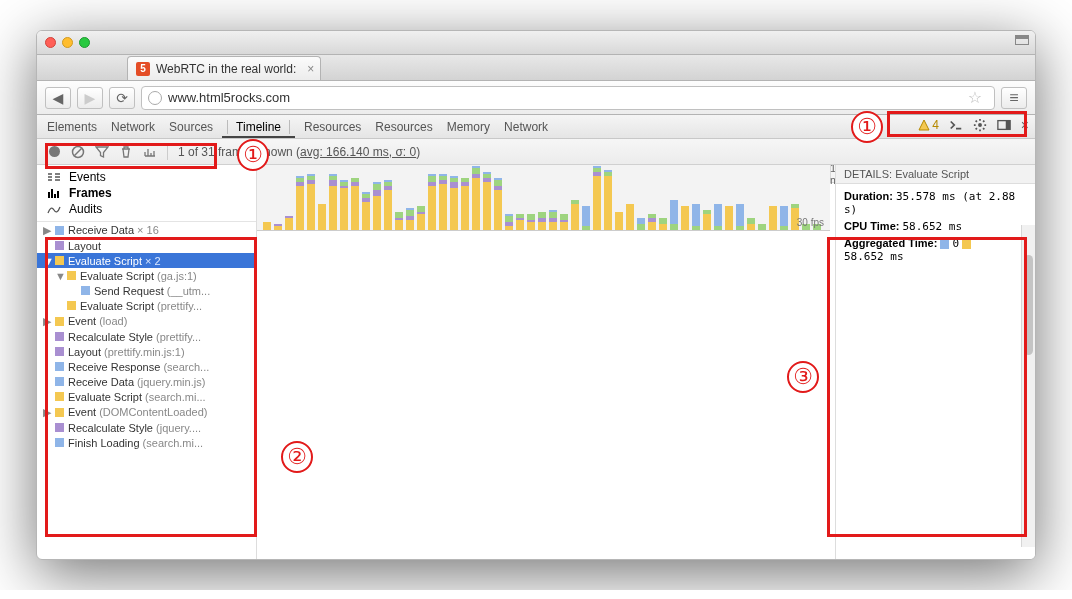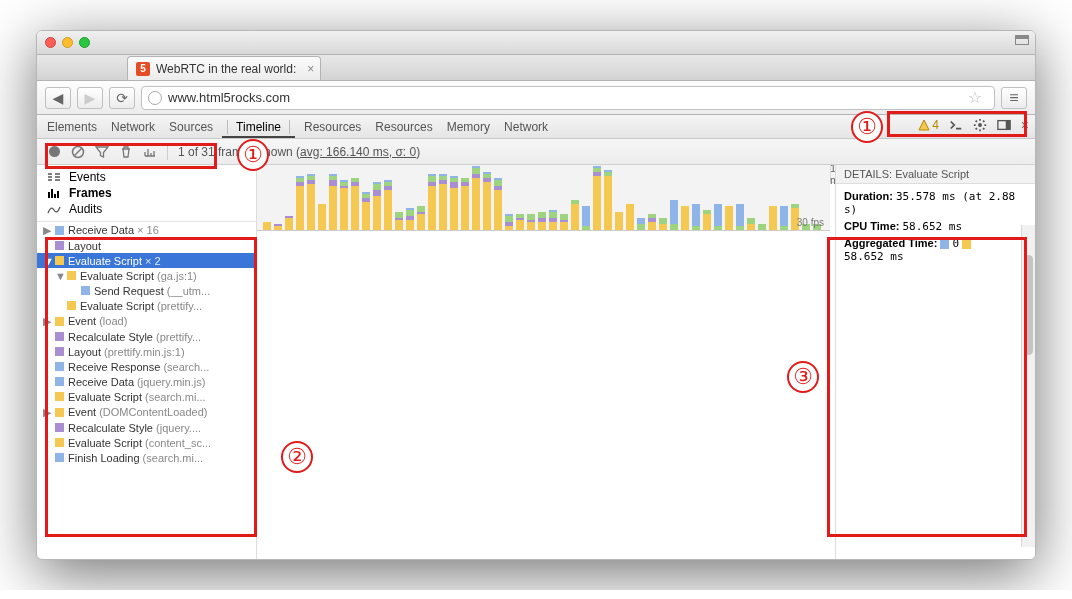--- a/index.html
+++ b/index.html
@@ -371,25 +371,20 @@
             </div>
             <div class="rec i0">
               <span class="tw">▶</span>
               <span class="sw c-yellow"></span>
               <span class="cliplabel">Event <span class="d">(DOMContentLoaded)</span></span>
             </div>
             <div class="rec i0">
               <span class="tw"></span>
               <span class="sw c-purple"></span>
               <span class="cliplabel">Recalculate Style <span class="d">(jquery....</span></span>
-            </div>
-            <div class="rec i0">
-              <span class="tw"></span>
-              <span class="sw c-yellow"></span>
-              <span class="cliplabel">Evaluate Script <span class="d">(content_sc...</span></span>
             </div>
             <div class="rec i0">
               <span class="tw"></span>
               <span class="sw c-blue"></span>
               <span class="cliplabel">Finish Loading <span class="d">(search.mi...</span></span>
             </div>
           </div>
     </div>
 
     <div class="center">

